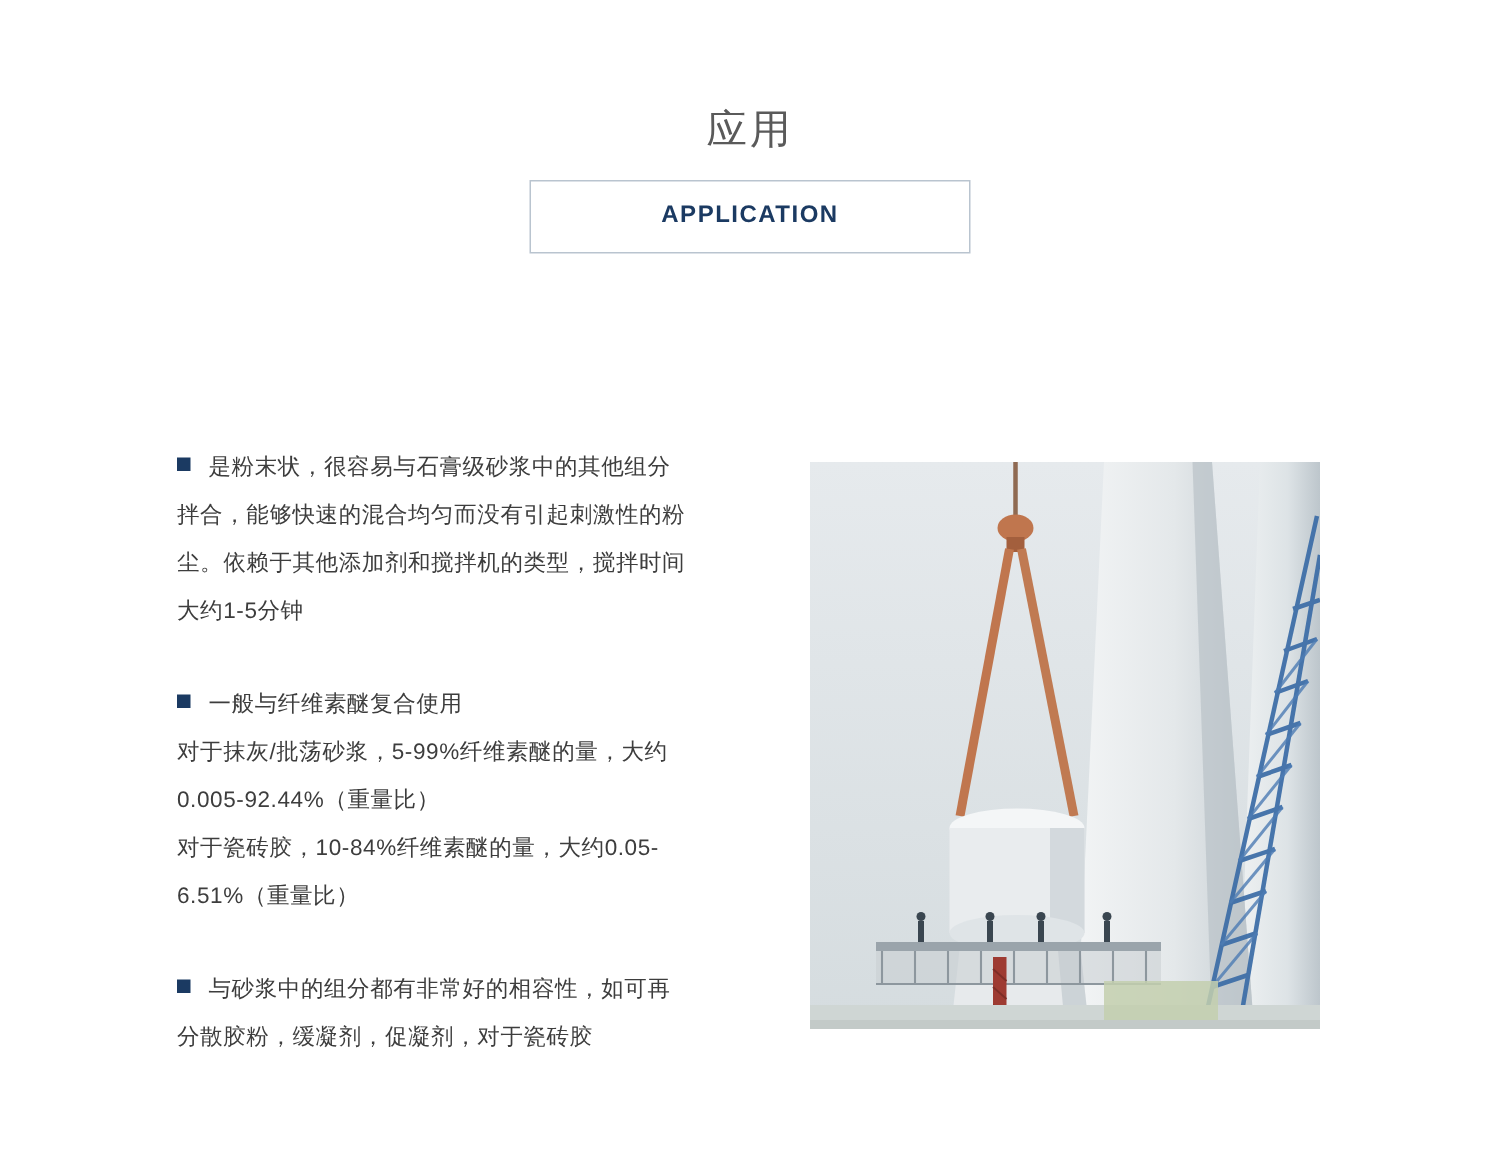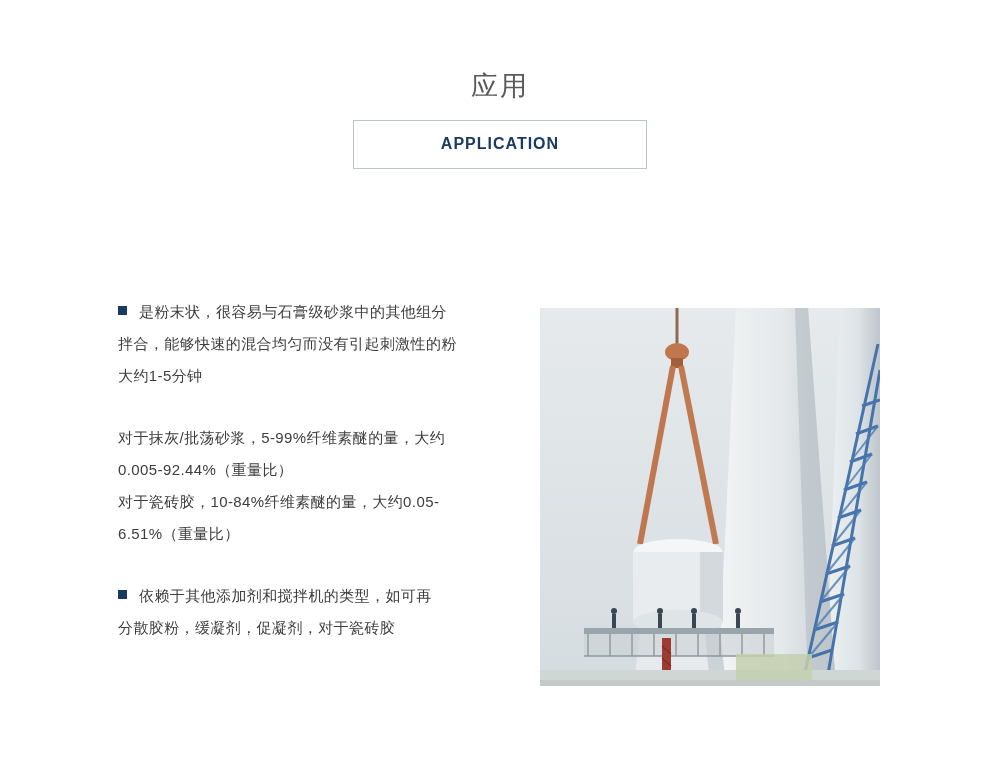--- a/index.html
+++ b/index.html
@@ -128,33 +128,37 @@
 
   <div class="content">
 
     <div class="text-col">
 
       <div class="block">
         <div class="para first-line">
           <span class="bullet"></span><span class="lead">是粉末状，很容易与石膏级砂浆中的其他组分</span>
         </div>
         <div class="para">拌合，能够快速的混合均匀而没有引起刺激性的粉</div>
+        <div class="para">尘。依赖于其他添加剂和搅拌机的类型，搅拌时间</div>
         <div class="para">大约1-5分钟</div>
       </div>
 
       <div class="block">
+        <div class="para first-line">
+          <span class="bullet"></span><span class="lead">一般与纤维素醚复合使用</span>
+        </div>
         <div class="para">对于抹灰/批荡砂浆，5-99%纤维素醚的量，大约</div>
         <div class="para">0.005-92.44%（重量比）</div>
         <div class="para">对于瓷砖胶，10-84%纤维素醚的量，大约0.05-</div>
         <div class="para">6.51%（重量比）</div>
       </div>
 
       <div class="block">
         <div class="para first-line">
-          <span class="bullet"></span><span class="lead">依赖于其他添加剂和搅拌机的类型，如可再</span>
+          <span class="bullet"></span><span class="lead">与砂浆中的组分都有非常好的相容性，如可再</span>
         </div>
         <div class="para">分散胶粉，缓凝剂，促凝剂，对于瓷砖胶</div>
       </div>
 
     </div>
 
     <div class="photo">
       <svg width="340" height="378" viewBox="0 0 340 378" xmlns="http://www.w3.org/2000/svg">
         <defs>
           <linearGradient id="skyGrad" x1="0" y1="0" x2="0" y2="1">

